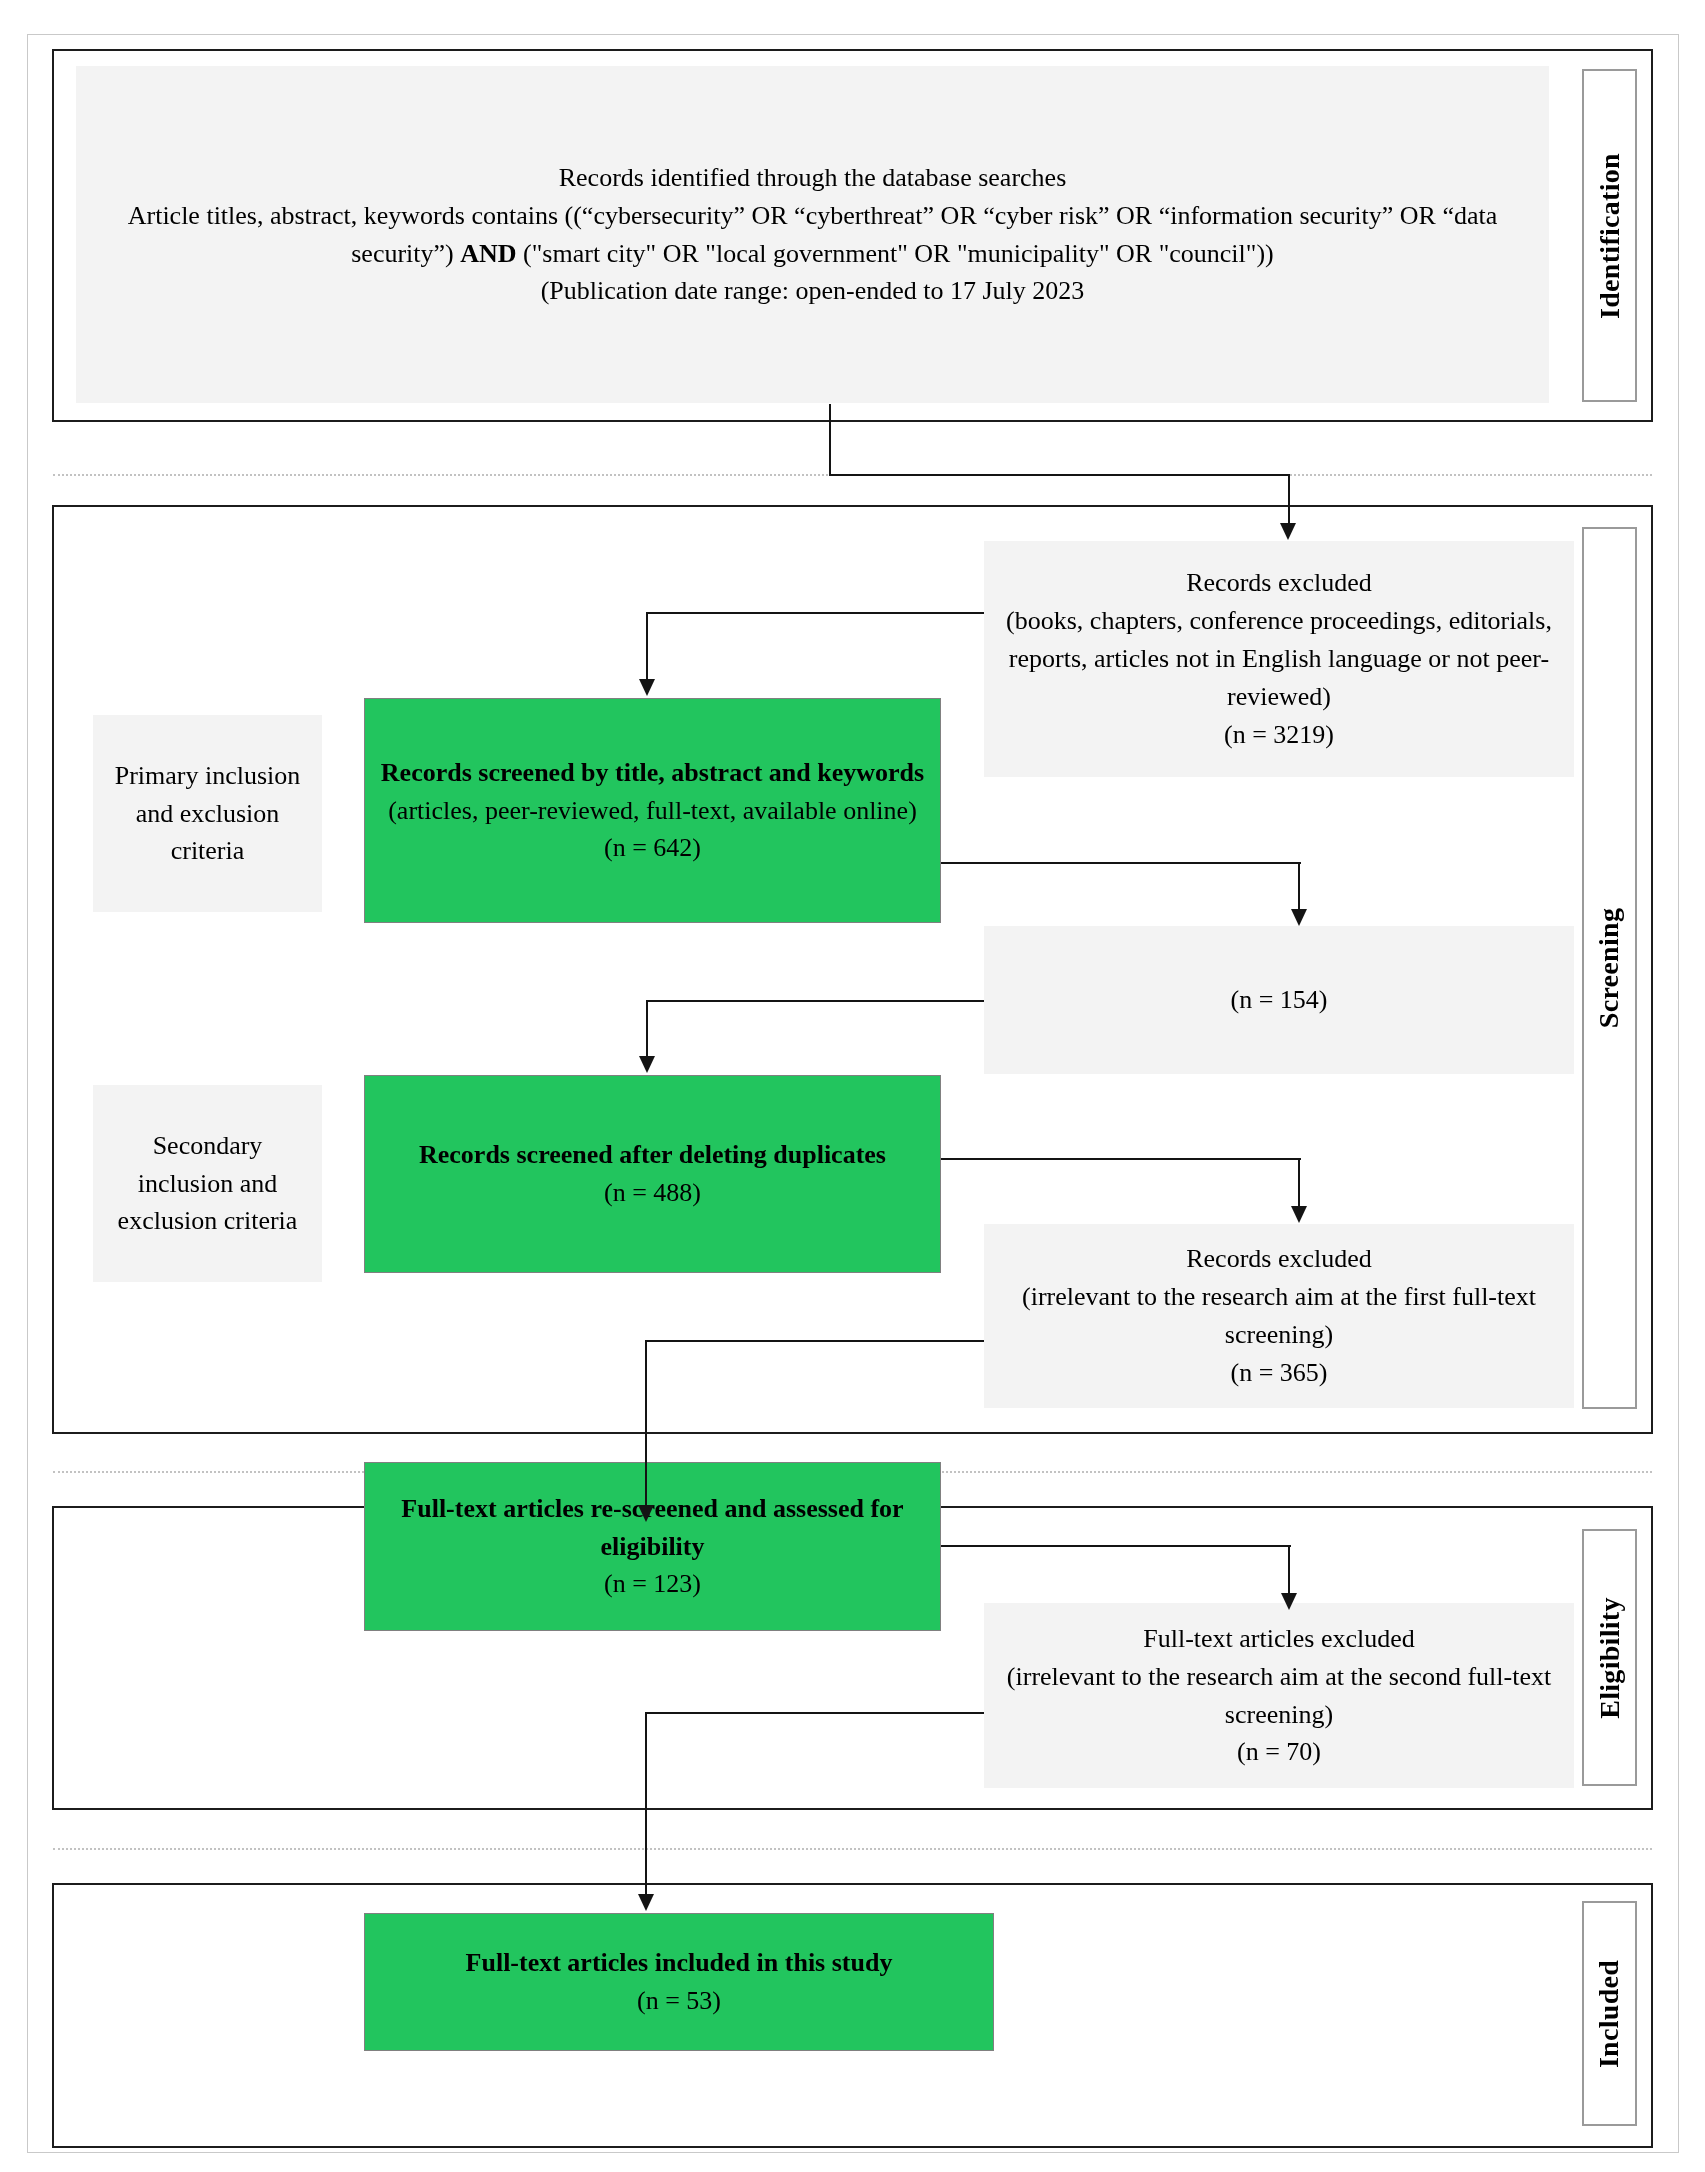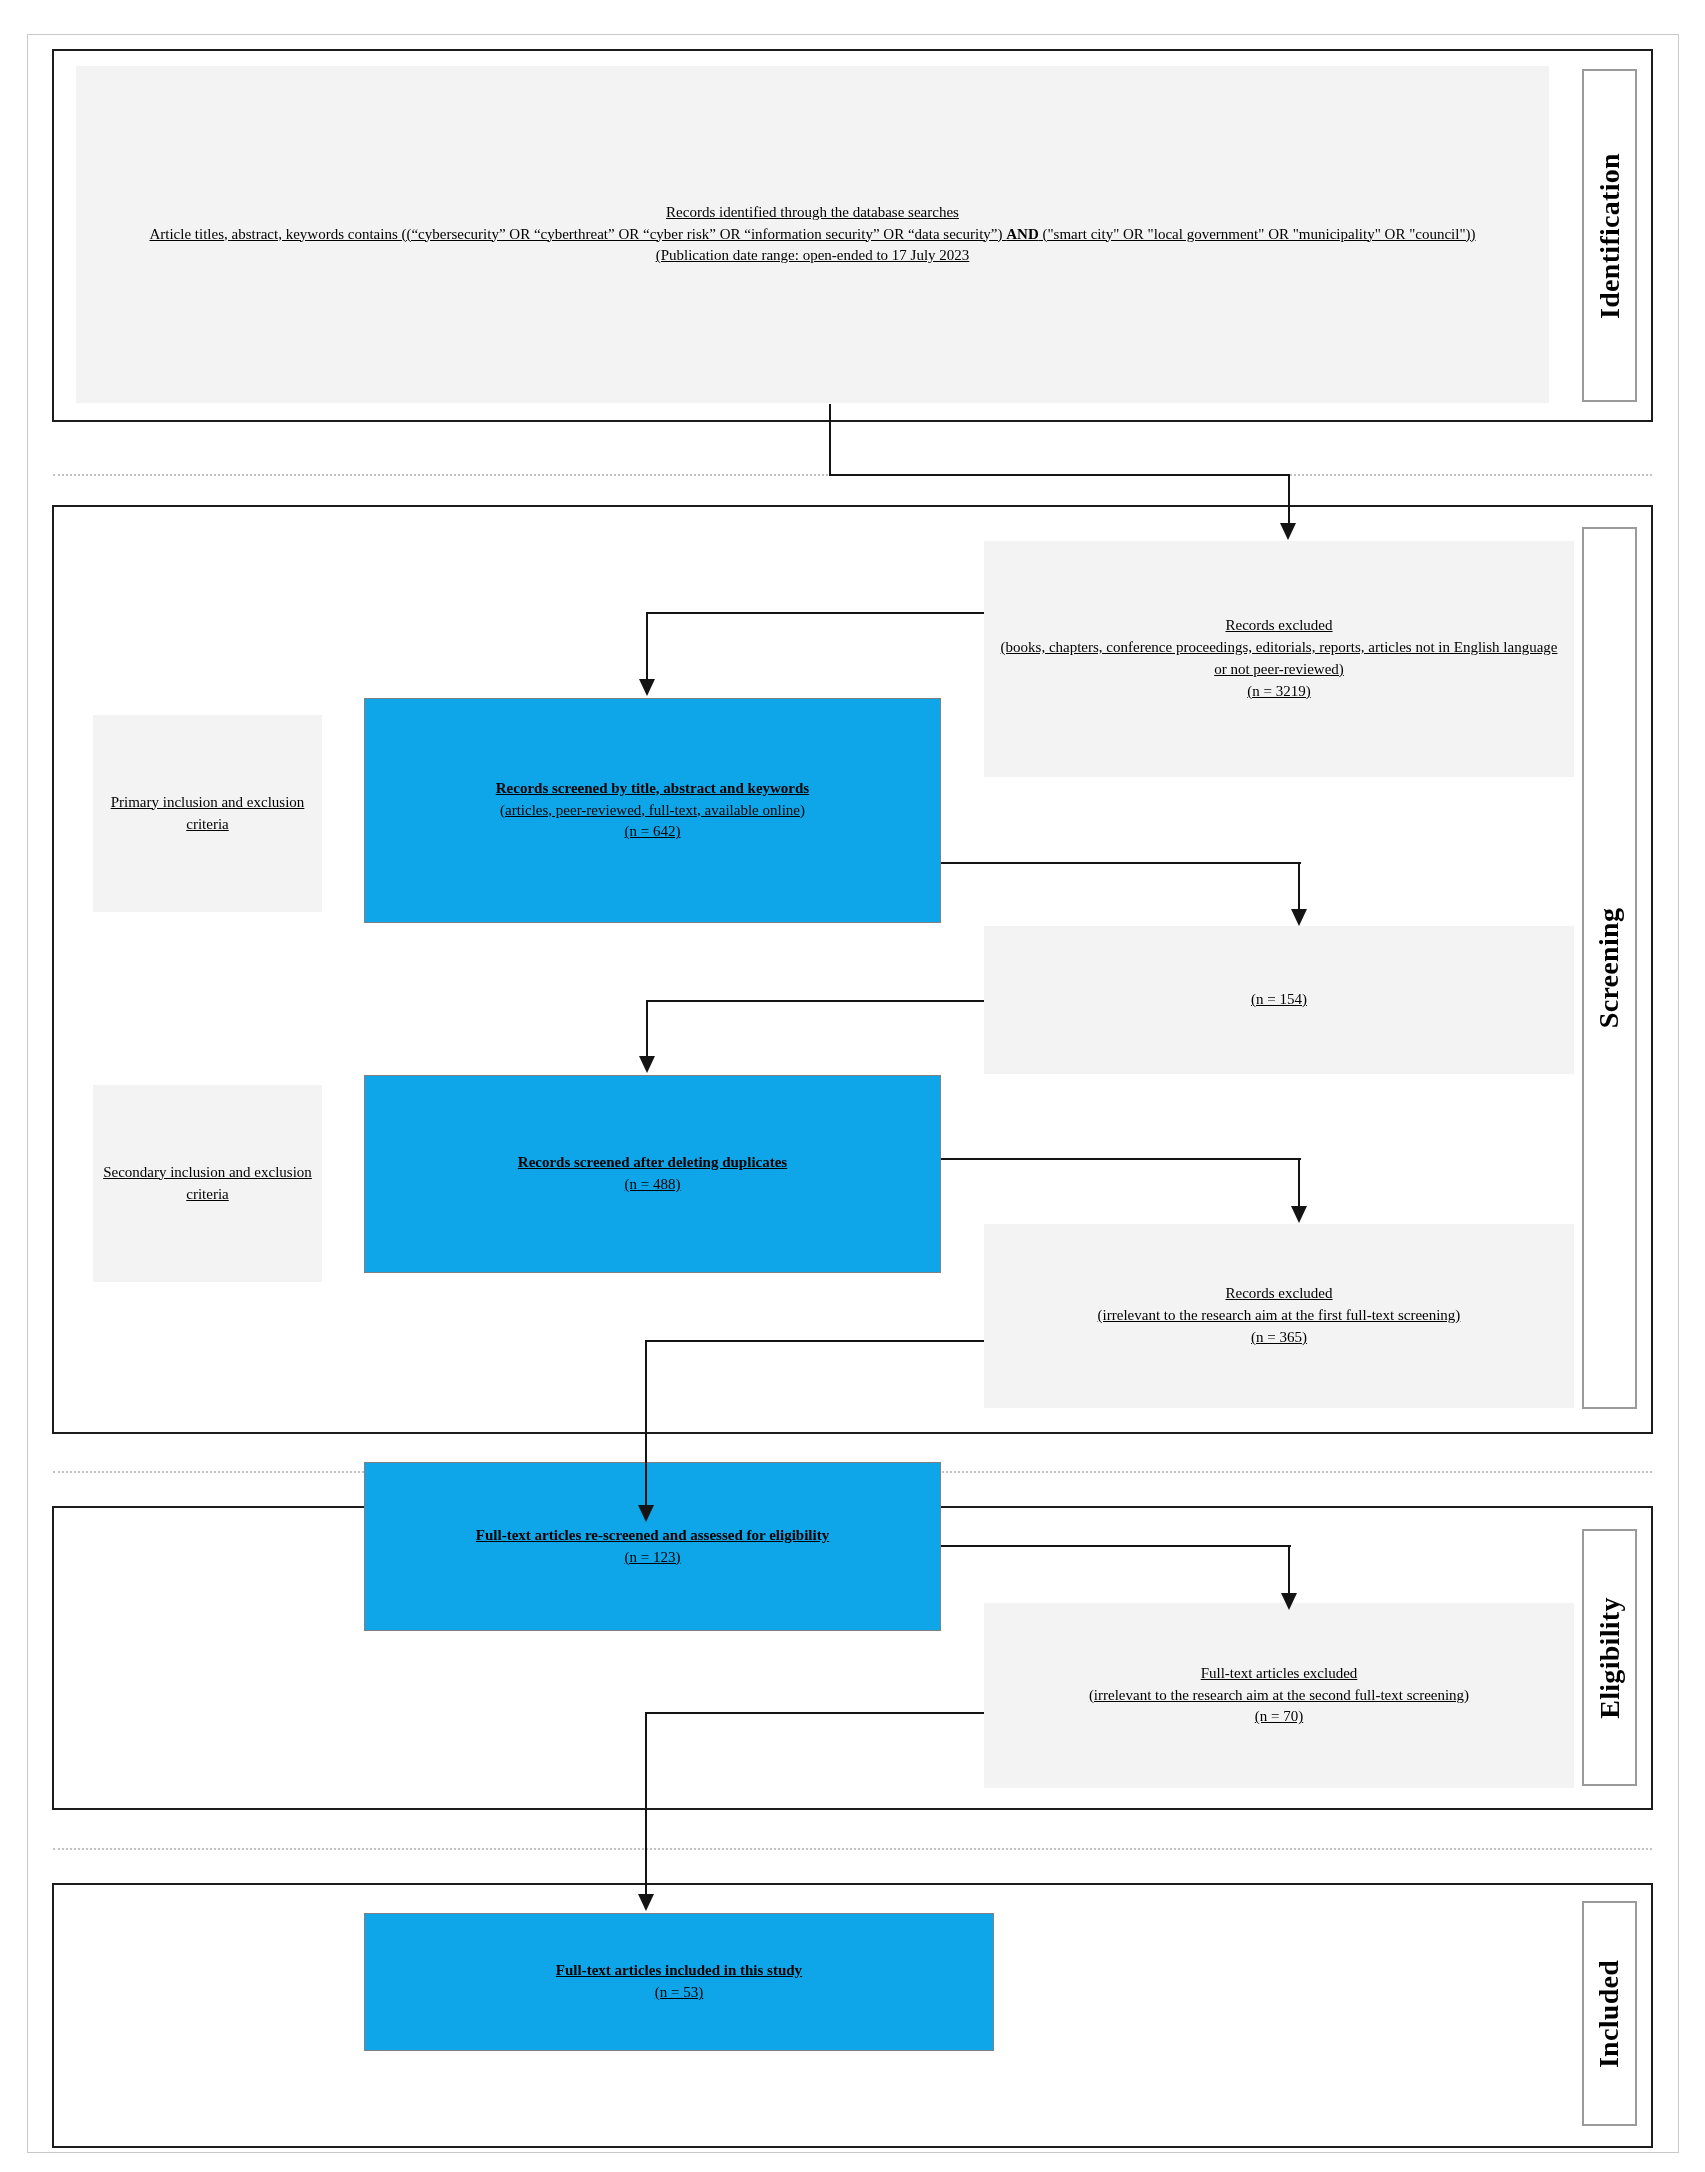--- a/index.html
+++ b/index.html
@@ -75,32 +75,32 @@
     background: #f1f1f1;
     display: flex;
     align-items: center;
     justify-content: center;
     text-align: center;
     padding: 6.7px 10px;
     line-height: 1.46;
   }
   .node.bordered {
     border: 1.7px solid #808080;
-    background: #0ea5e9;
+    background: #22c55e;
   }
   .node.plain {
     border: none;
     background: #f3f3f3;
   }
   .node .node-text {
     width: 100%;
   }
   .node .t-bold { font-weight: bold; }
 
-  .fs-42 { font-size: 15px; text-decoration: underline; }
+  .fs-42 { font-size: 26px; }
 
   
   .line-v {
     position: absolute;
     width: 0;
     border-left: 2.2px solid #141414;
   }
   .line-h {
     position: absolute;
     height: 0;

